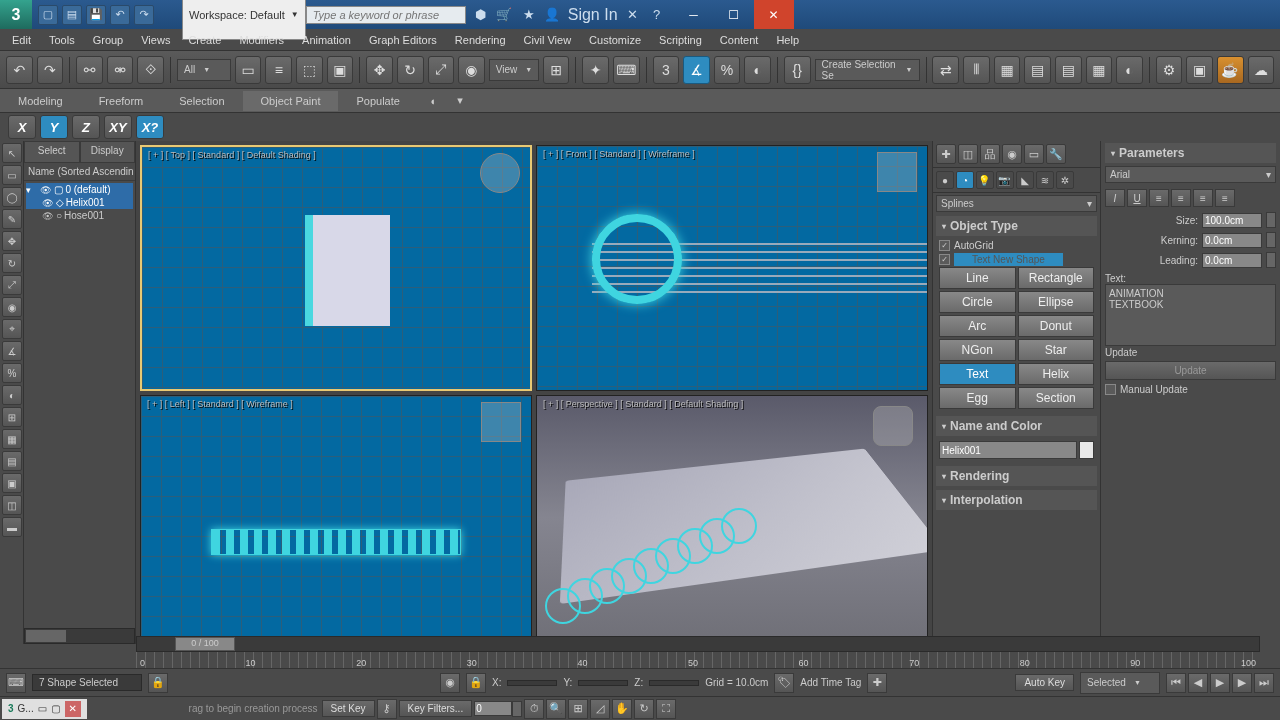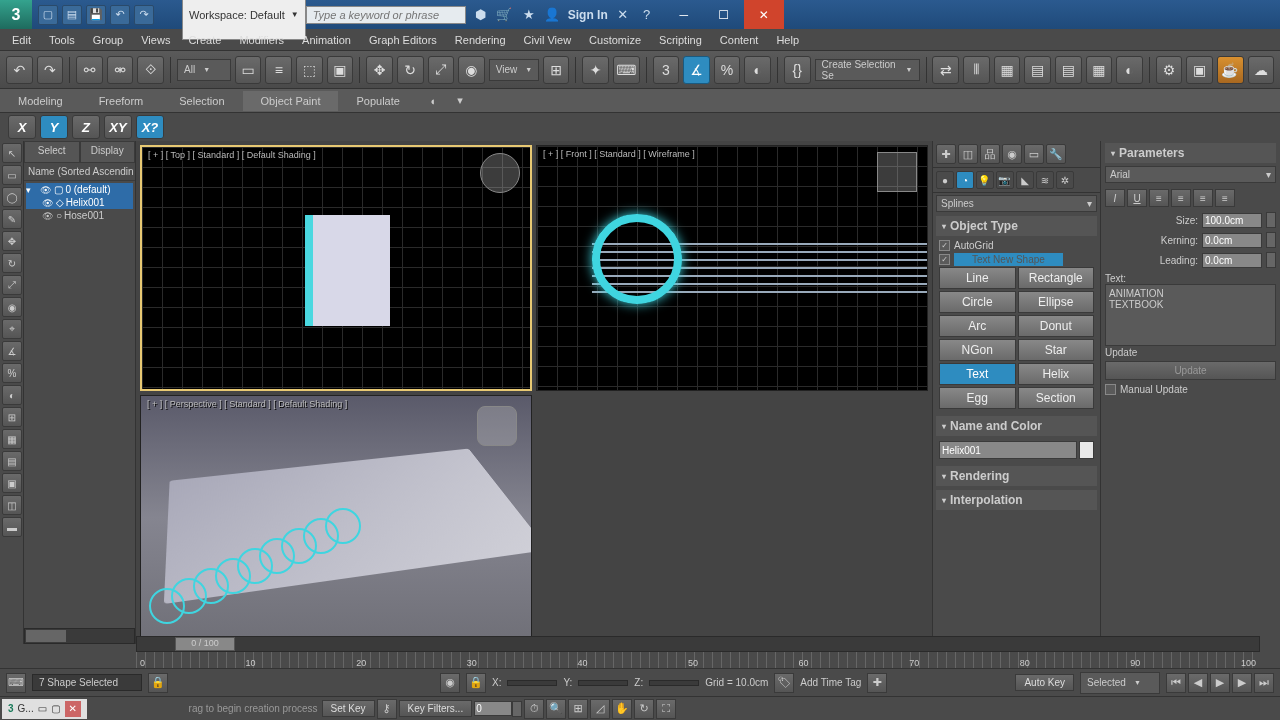--- a/index.html
+++ b/index.html
@@ -54,21 +54,21 @@
 .sidehdr { padding:3px 4px; font-size:10px; color:#ccc; border-bottom:1px solid #3a3a3a; white-space:nowrap; overflow:hidden; }
 .tree { flex:1; background:#4a4a4a; font-size:10px; padding:2px; }
 .tree .trow{ display:flex; align-items:center; gap:2px; padding:1px 0; }
 .tree .trow.sel{ background:#2e6ca8; color:#fff; }
 .tree .indent{ width:14px; }
 .tree .eye{ width:12px; font-size:9px; }
 .scrollh { height:16px; background:#3a3a3a; border:1px solid #2a2a2a; display:flex; }
 .scrollh .thumb{ width:40px; background:#666; margin:1px; }
 
 .viewports { flex:1; display:grid; grid-template-columns:1fr 1fr; grid-template-rows:1fr 1fr; gap:4px; padding:4px; background:#444; }
-.vp { background:#000000; border:1px solid #222; position:relative; overflow:hidden; }
+.vp { background:#0369a1; border:1px solid #222; position:relative; overflow:hidden; }
 .vp.active{ border:2px solid #e8c973; }
 .vp .vlabel{ position:absolute; top:3px; left:6px; font-size:9px; color:#bbb; text-shadow:1px 1px #000; }
 .vp .grid{ position:absolute; inset:0; background-image:linear-gradient(#555 1px,transparent 1px),linear-gradient(90deg,#555 1px,transparent 1px); background-size:20px 20px; opacity:.5; }
 .vp .cube{ position:absolute; width:40px; height:40px; background:rgba(200,200,200,.3); border:1px solid #888; }
 .vp1 .page{ position:absolute; left:42%; top:28%; width:22%; height:46%; background:#d8d8e8; border-left:8px solid #4ad8e0; }
 .vp2 .ring{ position:absolute; left:14%; top:28%; width:90px; height:90px; border:8px solid #3fd5e0; border-radius:50%; box-shadow:0 0 12px #3fd5e0; }
 .vp2 .lines{ position:absolute; left:14%; right:0; top:40%; height:50px; background:repeating-linear-gradient(#9ab 0 2px,transparent 2px 8px); }
 .vp3 .spring{ position:absolute; left:18%; top:55%; width:64%; height:26px; background:repeating-linear-gradient(90deg,#3fd5e0 0 8px,transparent 8px 14px); border:1px solid #3fd5e0; box-shadow:0 0 8px #3fd5e0; }
 .vp4{ background:linear-gradient(#5a5a6a,#858590 50%,#707078); }
 .vp4 .book{ position:absolute; left:8%; top:8%; right:4%; bottom:12%; background:linear-gradient(135deg,#a8a8b8,#d0d0d8); transform:perspective(600px) rotateX(55deg) rotateZ(-12deg); border-radius:4px; }
@@ -146,21 +146,21 @@
   <div class="ws">
       <span>Workspace: Default</span>
       <span class="caret">▼</span>
     </div>
   <input class="search-top" placeholder="Type a keyword or phrase" style="">
   <div class="ti">
     <div class="icn">⬢</div>
     <div class="icn">🛒</div>
     <div class="icn">★</div>
     <div class="icn">👤</div>
-    <span style="color:#cde;font-size:12px;font-weight:bold;">Sign In</span>
+    <span style="color:#cde;font-size:16px;">Sign In</span>
     <div class="icn">✕</div>
     <div class="icn">?</div>
   </div>
   <div class="winbtns">
     <div class="winbtn">─</div>
     <div class="winbtn">☐</div>
     <div class="winbtn close">✕</div>
   </div>
 </div>
 
@@ -315,20 +315,26 @@
       <div class="vlabel">[ + ] [ Top ] [ Standard ] [ Default Shading ]</div>
       <div class="cube" style="top:6px;right:10px;border-radius:50%;"></div>
       <div class="page"></div>
     </div>
     <div class="vp vp2">
       <div class="grid"></div>
       <div class="vlabel">[ + ] [ Front ] [ Standard ] [ Wireframe ]</div>
       <div class="cube" style="top:6px;right:10px;"></div>
       <div class="lines"></div>
         <div class="ring"></div>
+    </div>
+    <div class="vp vp3">
+      <div class="grid"></div>
+      <div class="vlabel">[ + ] [ Left ] [ Standard ] [ Wireframe ]</div>
+      <div class="cube" style="top:6px;right:10px;"></div>
+      <div class="spring"></div>
     </div>
     <div class="vp vp4">
       <div class="vlabel">[ + ] [ Perspective ] [ Standard ] [ Default Shading ]</div>
       <div class="cube" style="top:10px;right:14px;border-radius:8px;"></div>
       <div class="book"></div>
       <div class="coils">
         <span style="left:0;bottom:0;"></span>
           <span style="left:22px;bottom:10px;"></span>
           <span style="left:44px;bottom:20px;"></span>
         <span style="left:66px;bottom:30px;"></span>

